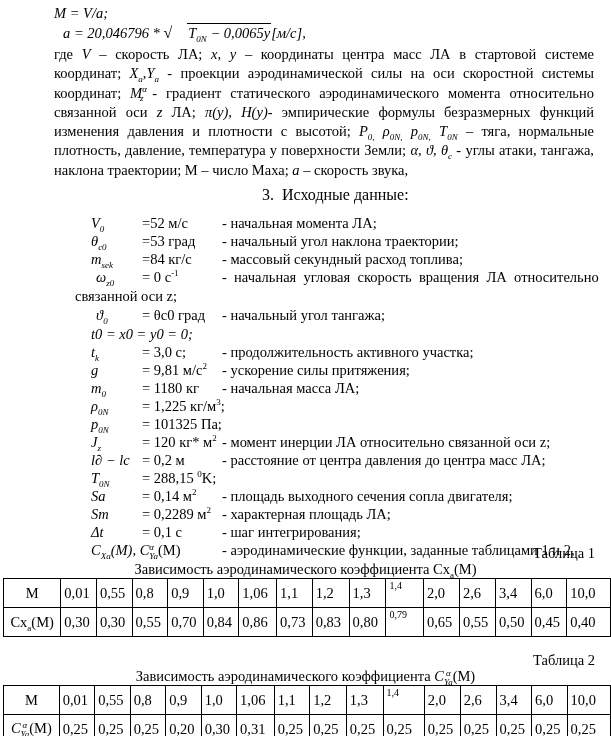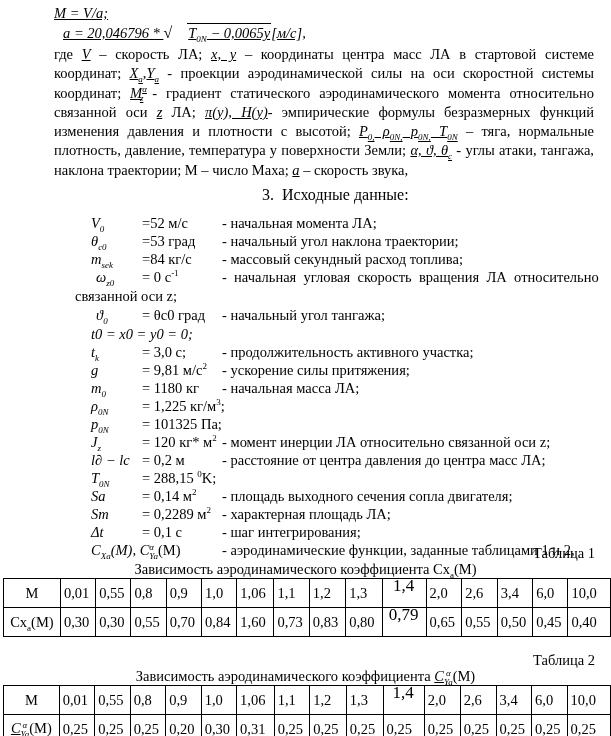--- a/index.html
+++ b/index.html
@@ -2,21 +2,21 @@
 <html><head>
 <meta charset="utf-8">
 <style>
   html, body { margin: 0; padding: 0; background: #ffffff; }
   body {
     width: 611px; height: 736px; overflow: hidden; position: relative;
     font-family: "Liberation Serif", "DejaVu Serif", serif;
     font-size: 14.5px; color: #000; line-height: 19px;
   }
   .abs { position: absolute; white-space: nowrap; }
-  i, .it { font-style: italic; text-decoration: underline; }
+  i, .it { font-style: italic; }
   sub, sup { font-size: 9px; line-height: 0; }
   .formula1 { left: 54px; top: 4px; }
   .formula2 { left: 63px; top: 23px; }
   .sqrt { display: inline-block; border-top: 1px solid #000; padding: 0 1px; margin-left: 15px; }
   .radical { font-size: 16px; }
   .para {
     position: absolute; left: 54px; top: 45px; width: 540px;
     text-align: justify; line-height: 19.3px; white-space: normal;
   }
   .section-title { left: 262px; top: 185px; font-size: 16px; }
@@ -29,21 +29,21 @@
   .tbl-title { left: 0; width: 611px; text-align: center; }
   table.data {
     position: absolute; left: 3px; border-collapse: collapse;
     font-size: 14.5px;
   }
   table.data td {
     border: 1px solid #000; height: 28px; padding: 0 3px; text-align: left;
     vertical-align: middle; white-space: nowrap;
   }
   table.data td.head { text-align: center; padding: 0 4px; }
-  table.data td.raised { vertical-align: top; font-size: 17px; line-height: 14px; text-align: center; padding-right: 4px; }
+  table.data td.raised { vertical-align: top; font-size: 10px; line-height: 14px; text-align: left; padding-right: 4px; }
   .w0{width:55px}.w1{width:33px}.w2{width:33px}.w3{width:33px}.w4{width:33px}.w5{width:33px}
   .w6{width:38px}.w7{width:33px}.w8{width:36px}.w9{width:36px}.w10{width:46px}
   .w11{width:34px}.w12{width:34px}.w13{width:33px}.w14{width:33px}.w15{width:52px}
 </style>
 </head>
 <body>
 
 <div class="abs formula1 it">M = V/a;</div>
 <div class="abs formula2">
   <span class="it">a = 20,046796 * </span><span class="radical">√</span><span class="sqrt it"><span>T</span><sub>0N</sub><span> − 0,0065y</span></span><span class="it">[м/с],</span>
@@ -174,21 +174,21 @@
         <td class="w14">6,0</td>
         <td class="w15">10,0</td>
       </tr>
   <tr id="t1r2">
     <td class="head w0"><span>Cx</span><sub>a</sub><span>(M)</span></td>
   <td class="w1">0,30</td>
         <td class="w2">0,30</td>
         <td class="w3">0,55</td>
         <td class="w4">0,70</td>
         <td class="w5">0,84</td>
-        <td class="w6">1,60</td>
+        <td class="w6">0,86</td>
         <td class="w7">0,73</td>
         <td class="w8">0,83</td>
         <td class="w9">0,80</td>
         <td class="w10 raised">0,79</td>
         <td class="w11">0,65</td>
         <td class="w12">0,55</td>
         <td class="w13">0,50</td>
         <td class="w14">0,45</td>
         <td class="w15">0,40</td>
       </tr>

